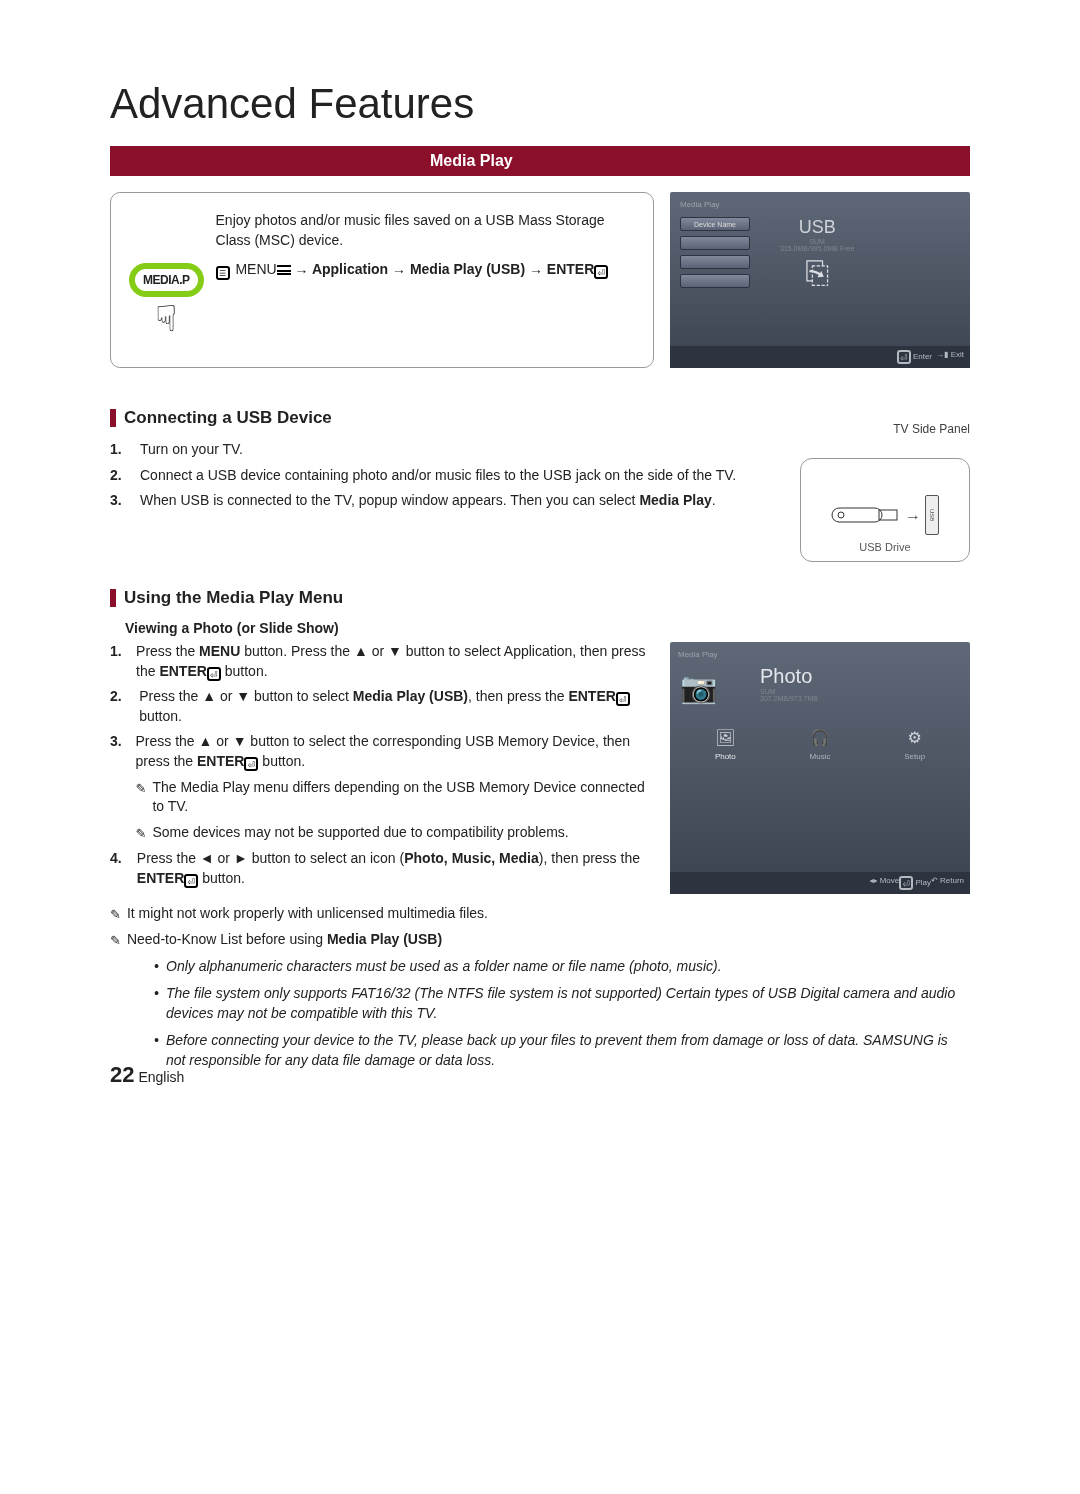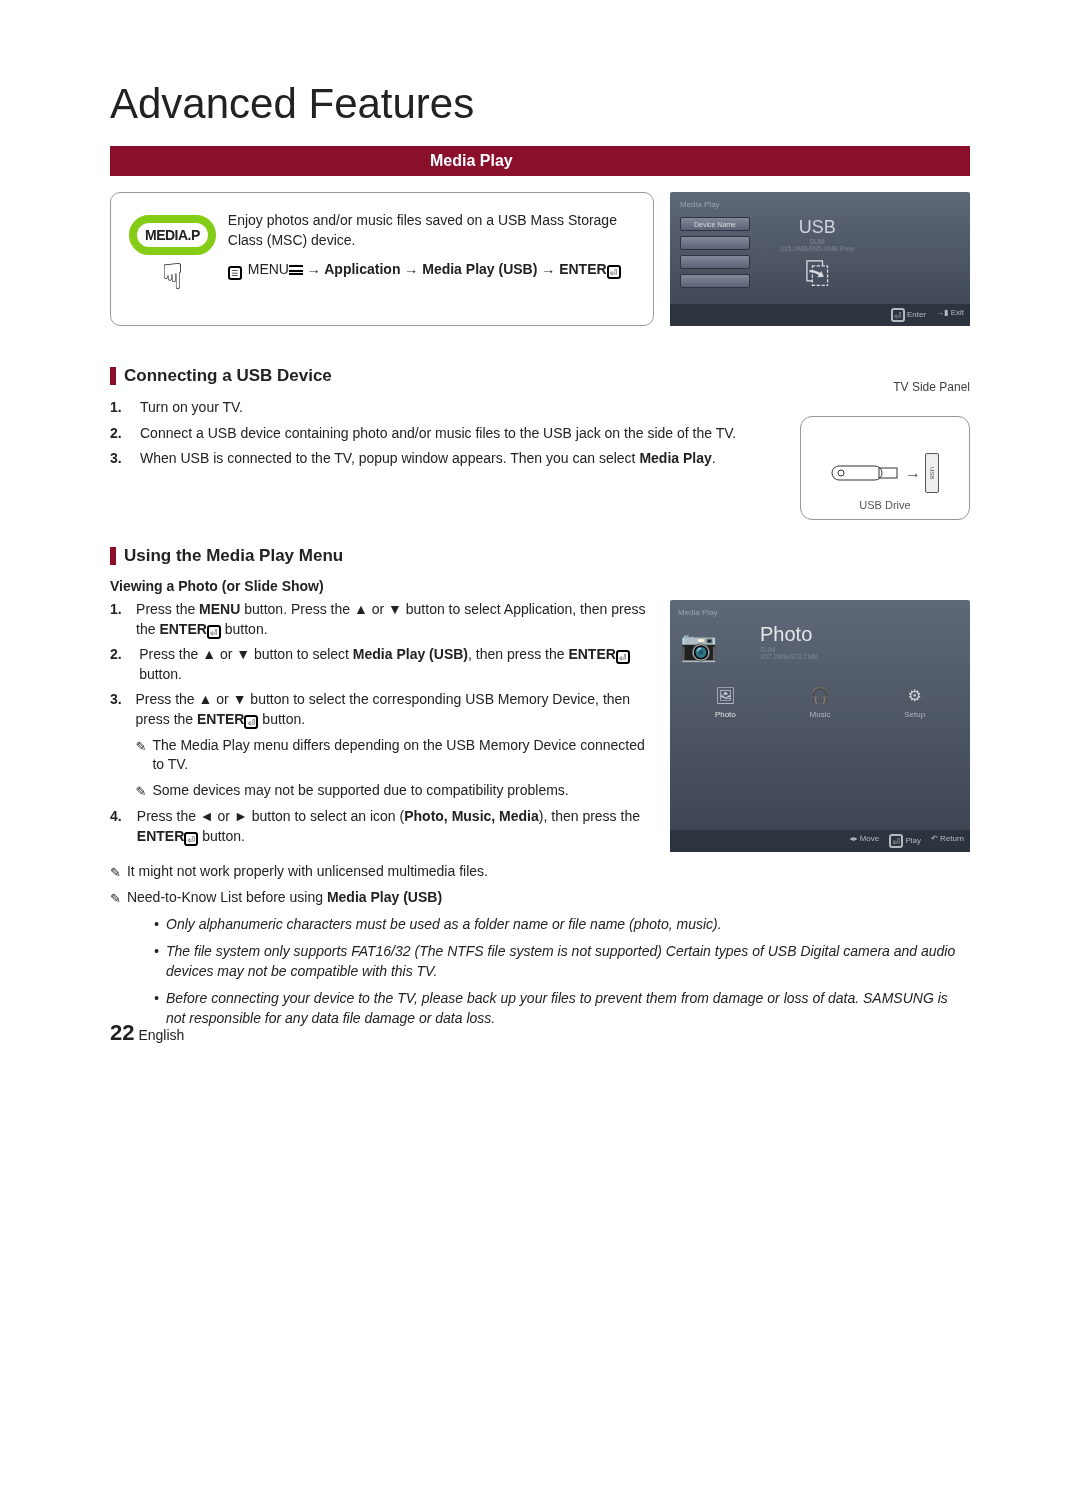--- a/index.html
+++ b/index.html
@@ -3,38 +3,38 @@
 <meta charset="utf-8">
 <style>
   * { box-sizing: border-box; margin: 0; padding: 0; }
   body { font-family: Arial, Helvetica, sans-serif; font-size: 14px; color: #222; background: #fff; width: 1080px; margin: 0 auto; }
   .page { padding: 80px 110px 40px 110px; position: relative; }
   .title { font-size: 42px; font-weight: 300; margin-bottom: 18px; }
   .red-header { background: #8a0f2a; color: #fff; font-weight: bold; padding: 6px 0 6px 320px; font-size: 16px; margin-bottom: 16px; }
   .intro-row { display: flex; gap: 16px; margin-bottom: 40px; }
   .intro-left { flex: 1; border: 1px solid #999; border-radius: 10px; padding: 18px 18px 30px 18px; display: flex; gap: 12px; }
   .mediap-btn { display: flex; flex-direction: column; align-items: center; gap: 4px; margin-top: 4px; }
-  .mediap-badge { border: 8px solid #84cc16; border-radius: 20px; padding: 4px 8px; font-weight: bold; font-size: 14px; letter-spacing: -0.5px; }
+  .mediap-badge { border: 6px solid #84cc16; border-radius: 20px; padding: 4px 8px; font-weight: bold; font-size: 12px; letter-spacing: -0.5px; margin-top: 48px; }
   .hand-icon { font-size: 36px; line-height: 1; }
   .intro-text { font-size: 14px; line-height: 1.4; }
   .menu-icon { display: inline-block; width: 14px; height: 14px; border: 2px solid #000; border-radius: 3px; margin-right: 2px; vertical-align: -2px; font-size: 8px; text-align: center; line-height: 12px; }
   .menu-line-icon { display: inline-block; width: 14px; height: 10px; border-top: 2px solid #000; border-bottom: 2px solid #000; position: relative; vertical-align: -1px; }
   .menu-line-icon::after { content:""; position:absolute; top:3px; left:0; width:100%; height:2px; background:#000;}
   .enter-icon { display: inline-block; width: 14px; height: 14px; border: 2px solid #000; border-radius: 3px; font-size: 9px; text-align: center; line-height: 12px; vertical-align: -2px; }
 
   .tv-screen { width: 300px; background: linear-gradient(to bottom, #5f6877, #3b4350); color: #cfd3d9; font-size: 10px; border-radius: 2px; position: relative; padding: 8px 10px 28px 10px; }
   .tv-screen .tag { font-size: 8px; color: #9aa3ae; margin-bottom: 8px; }
   .tv-body { display: flex; gap: 10px; align-items: flex-start; }
   .tv-col-left { display: flex; flex-direction: column; gap: 5px; }
   .tv-slot { width: 70px; height: 14px; background: linear-gradient(to bottom,#81899b,#5a6275); border: 1px solid #2d3340; border-radius: 2px; font-size: 7px; color:#ddd; display:flex; align-items:center; justify-content:center;}
   .tv-usb { text-align: center; padding-left: 20px; }
   .tv-usb-title { font-size: 18px; color: #cfd3d9; }
   .tv-usb-sub { font-size: 7px; color: #7d8591; }
   .plug-icon { font-size: 30px; color: #dadde2; display: block; margin-top: 4px;}
-  .tv-bottom-bar { position: absolute; bottom: 0; left: 0; right: 0; background: #2d343f; color: #b5b9c0; font-size: 8px; text-align: right; padding: 4px 6px; display:flex; justify-content:flex-end; gap:10px;}
+  .tv-bottom-bar { position: absolute; bottom: 0; left: 0; right: 0; background: #2d343f; color: #b5b9c0; font-size: 8px; text-align: right; padding: 4px 6px; display:flex; justify-content:flex-end; gap:4px;}
 
   .section-heading { display: flex; align-items: center; gap: 8px; font-size: 17px; font-weight: bold; margin: 26px 0 12px 0; }
   .section-heading .bar { width: 6px; height: 18px; background: #8a0f2a; }
   ol.steps { list-style: none; margin-left: 0; font-size: 14px; }
   ol.steps li { display: flex; gap: 10px; margin-bottom: 6px; line-height: 1.4; }
   ol.steps li .num { font-weight: bold; width: 20px; }
   .note-line { display: flex; gap: 6px; margin: 6px 0 0 0px; line-height: 1.4;}
   .note-icon { font-size: 13px; margin-top: 2px; }
   .bullets { list-style: none; padding-left: 44px; margin-top: 6px; font-style: italic; }
   .bullets li { position: relative; padding-left: 12px; margin-bottom: 8px; line-height: 1.4;}
@@ -51,23 +51,23 @@
   .photo-screen { width: 300px; background: linear-gradient(to bottom,#5f6877,#3b4350); color: #cfd3d9; border-radius: 2px; font-size: 10px; position: relative; padding: 6px 0 22px 0; }
   .photo-tag { font-size: 8px; color: #9aa3ae; padding: 2px 8px;}
   .photo-title { font-size: 20px; color: #e5e7ea; padding-left: 90px; margin-top: 4px;}
   .photo-sub { font-size: 7px; color: #7d8591; padding-left: 90px;}
   .photo-camera { position: absolute; left: 10px; top: 28px; font-size: 30px; color:#cfd3d9;}
   .photo-icons { display: flex; justify-content: space-around; margin-top: 22px; padding: 0 8px;}
   .photo-ic { display: flex; flex-direction: column; align-items: center; gap: 2px; font-size: 8px; color: #aeb4bd;}
   .photo-ic .glyph { width: 26px; height: 26px; display:flex; align-items:center; justify-content:center; font-size:16px; color:#cfd3d9;}
   .photo-ic.sel .glyph { border-radius:4px; }
   .photo-ic.sel { color:#e5e7ea;}
-  .photo-bar { position: absolute; bottom: 0; left:0; right:0; background:#2d343f; color:#b5b9c0; font-size:8px; display:flex; justify-content:flex-end; gap:10px; padding:4px 6px;}
-
-  .subhead { font-weight: bold; margin: 6px 0; }
+  .photo-bar { position: absolute; bottom: 0; left:0; right:0; background:#2d343f; color:#b5b9c0; font-size:8px; display:flex; justify-content:flex-end; padding:4px 6px;}
+
+  .subhead { font-weight: bold; margin: 6px 15px; }
   .page-footer { position: absolute; bottom: 30px; left: 110px; font-size: 14px;}
   .page-footer .pn { font-size: 22px; font-weight: bold; }
   b { font-weight: bold; }
 </style>
 </head>
 <body>
 
 <div class="page">
   <div class="title">Advanced Features</div>
 

